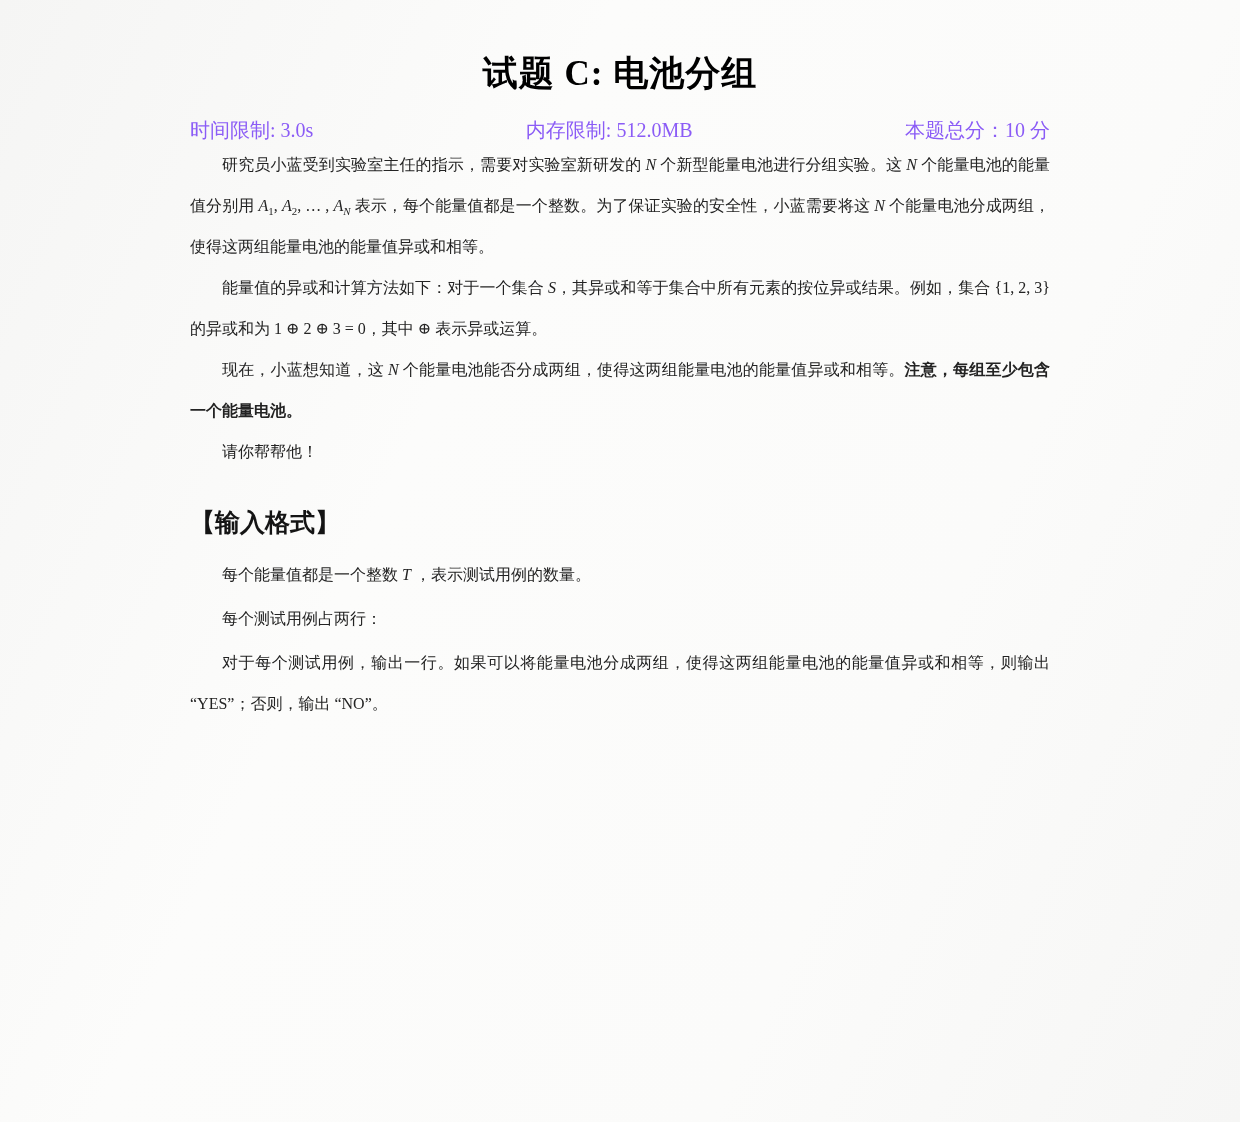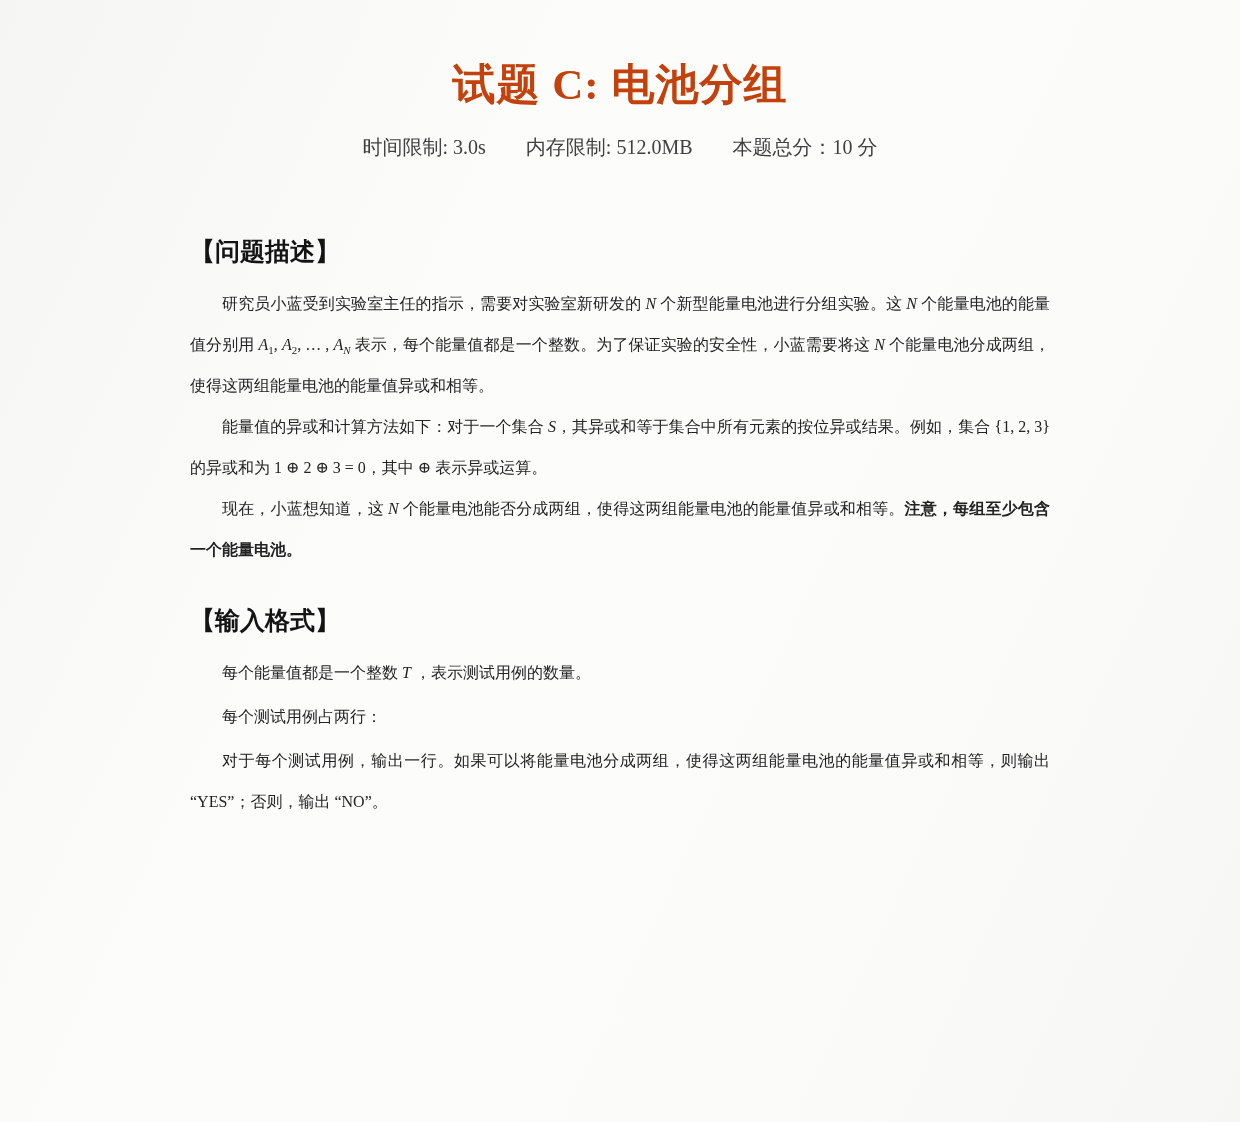--- a/index.html
+++ b/index.html
@@ -15,34 +15,34 @@
     font-family: "Liberation Serif", "DejaVu Serif", serif;
     -webkit-font-smoothing: antialiased;
   }
   .page {
     box-sizing: border-box;
     width: 1240px;
     height: 1122px;
     padding: 50px 190px 0 190px;
   }
   .title {
-    margin: 6px 0 20px 0;
+    margin: 0 0 20px 0;
     text-align: center;
-    font-size: 43px;
+    font-size: 35px;
     font-weight: 700;
     letter-spacing: 1px;
     font-family: "Liberation Serif", "DejaVu Serif", serif;
-    color: #c2410c;
+    color: #000000;
   }
   .meta {
     display: flex;
-    justify-content: center;
+    justify-content: space-between;
     gap: 40px;
     font-size: 20px;
-    color: #404040;
+    color: #8b5cf6;
   }
   .section-heading {
     margin: 34px 0 15px 0;
     font-size: 25px;
     font-weight: 700;
     font-family: "Liberation Sans", "DejaVu Sans", sans-serif;
     color: #141414;
   }
   .section-problem .section-heading {
     margin-top: 74px;
@@ -85,24 +85,24 @@
 
   <h1 class="title">试题 C: 电池分组</h1>
 
   <div class="meta">
     <span>时间限制: 3.0s</span>
     <span>内存限制: 512.0MB</span>
     <span>本题总分：10 分</span>
   </div>
 
   <section class="section-problem">
-    <h2 class="section-heading">【问题描述】</h2>
     <p class="para"><span class="seg-n">研究员小蓝受到实验室主任的指示，需要对实验室新研发的 </span><span class="seg-m">N</span><span class="seg-n"> 个新型能量电池进行分组实验。这 </span><span class="seg-m">N</span><span class="seg-n"> 个能量电池的能量值分别用 </span><span class="seg-m">A</span><sub class="seg-sub">1</sub><span class="seg-f">, </span><span class="seg-m">A</span><sub class="seg-sub">2</sub><span class="seg-f">, … , </span><span class="seg-m">A</span><sub class="seg-subm">N</sub><span class="seg-n"> 表示，每个能量值都是一个整数。为了保证实验的安全性，小蓝需要将这 </span><span class="seg-m">N</span><span class="seg-n"> 个能量电池分成两组，使得这两组能量电池的能量值异或和相等。</span></p>
     <p class="para"><span class="seg-n">能量值的异或和计算方法如下：对于一个集合 </span><span class="seg-m">S</span><span class="seg-n">，其异或和等于集合中所有元素的按位异或结果。例如，集合 </span><span class="seg-f">{1, 2, 3}</span><span class="seg-n"> 的异或和为 </span><span class="seg-f">1 ⊕ 2 ⊕ 3 = 0</span><span class="seg-n">，其中 </span><span class="seg-f">⊕</span><span class="seg-n"> 表示异或运算。</span></p>
     <p class="para"><span class="seg-n">现在，小蓝想知道，这 </span><span class="seg-m">N</span><span class="seg-n"> 个能量电池能否分成两组，使得这两组能量电池的能量值异或和相等。</span><span class="seg-b">注意，每组至少包含一个能量电池。</span></p>
+    <p class="para"><span class="seg-n">请你帮帮他！</span></p>
   </section>
 
   <section class="section-input">
     <h2 class="section-heading">【输入格式】</h2>
     <p class="para"><span class="seg-n">每个能量值都是一个整数 </span><span class="seg-m">T</span><span class="seg-n"> ，表示测试用例的数量。</span></p>
     <p class="para"><span class="seg-n">每个测试用例占两行：</span></p>
   </section>
 
   <section class="section-output">
     <p class="para"><span class="seg-n">对于每个测试用例，输出一行。如果可以将能量电池分成两组，使得这两组能量电池的能量值异或和相等，则输出 </span><span class="seg-f">“YES”</span><span class="seg-n">；否则，输出 </span><span class="seg-f">“NO”</span><span class="seg-n">。</span></p>

